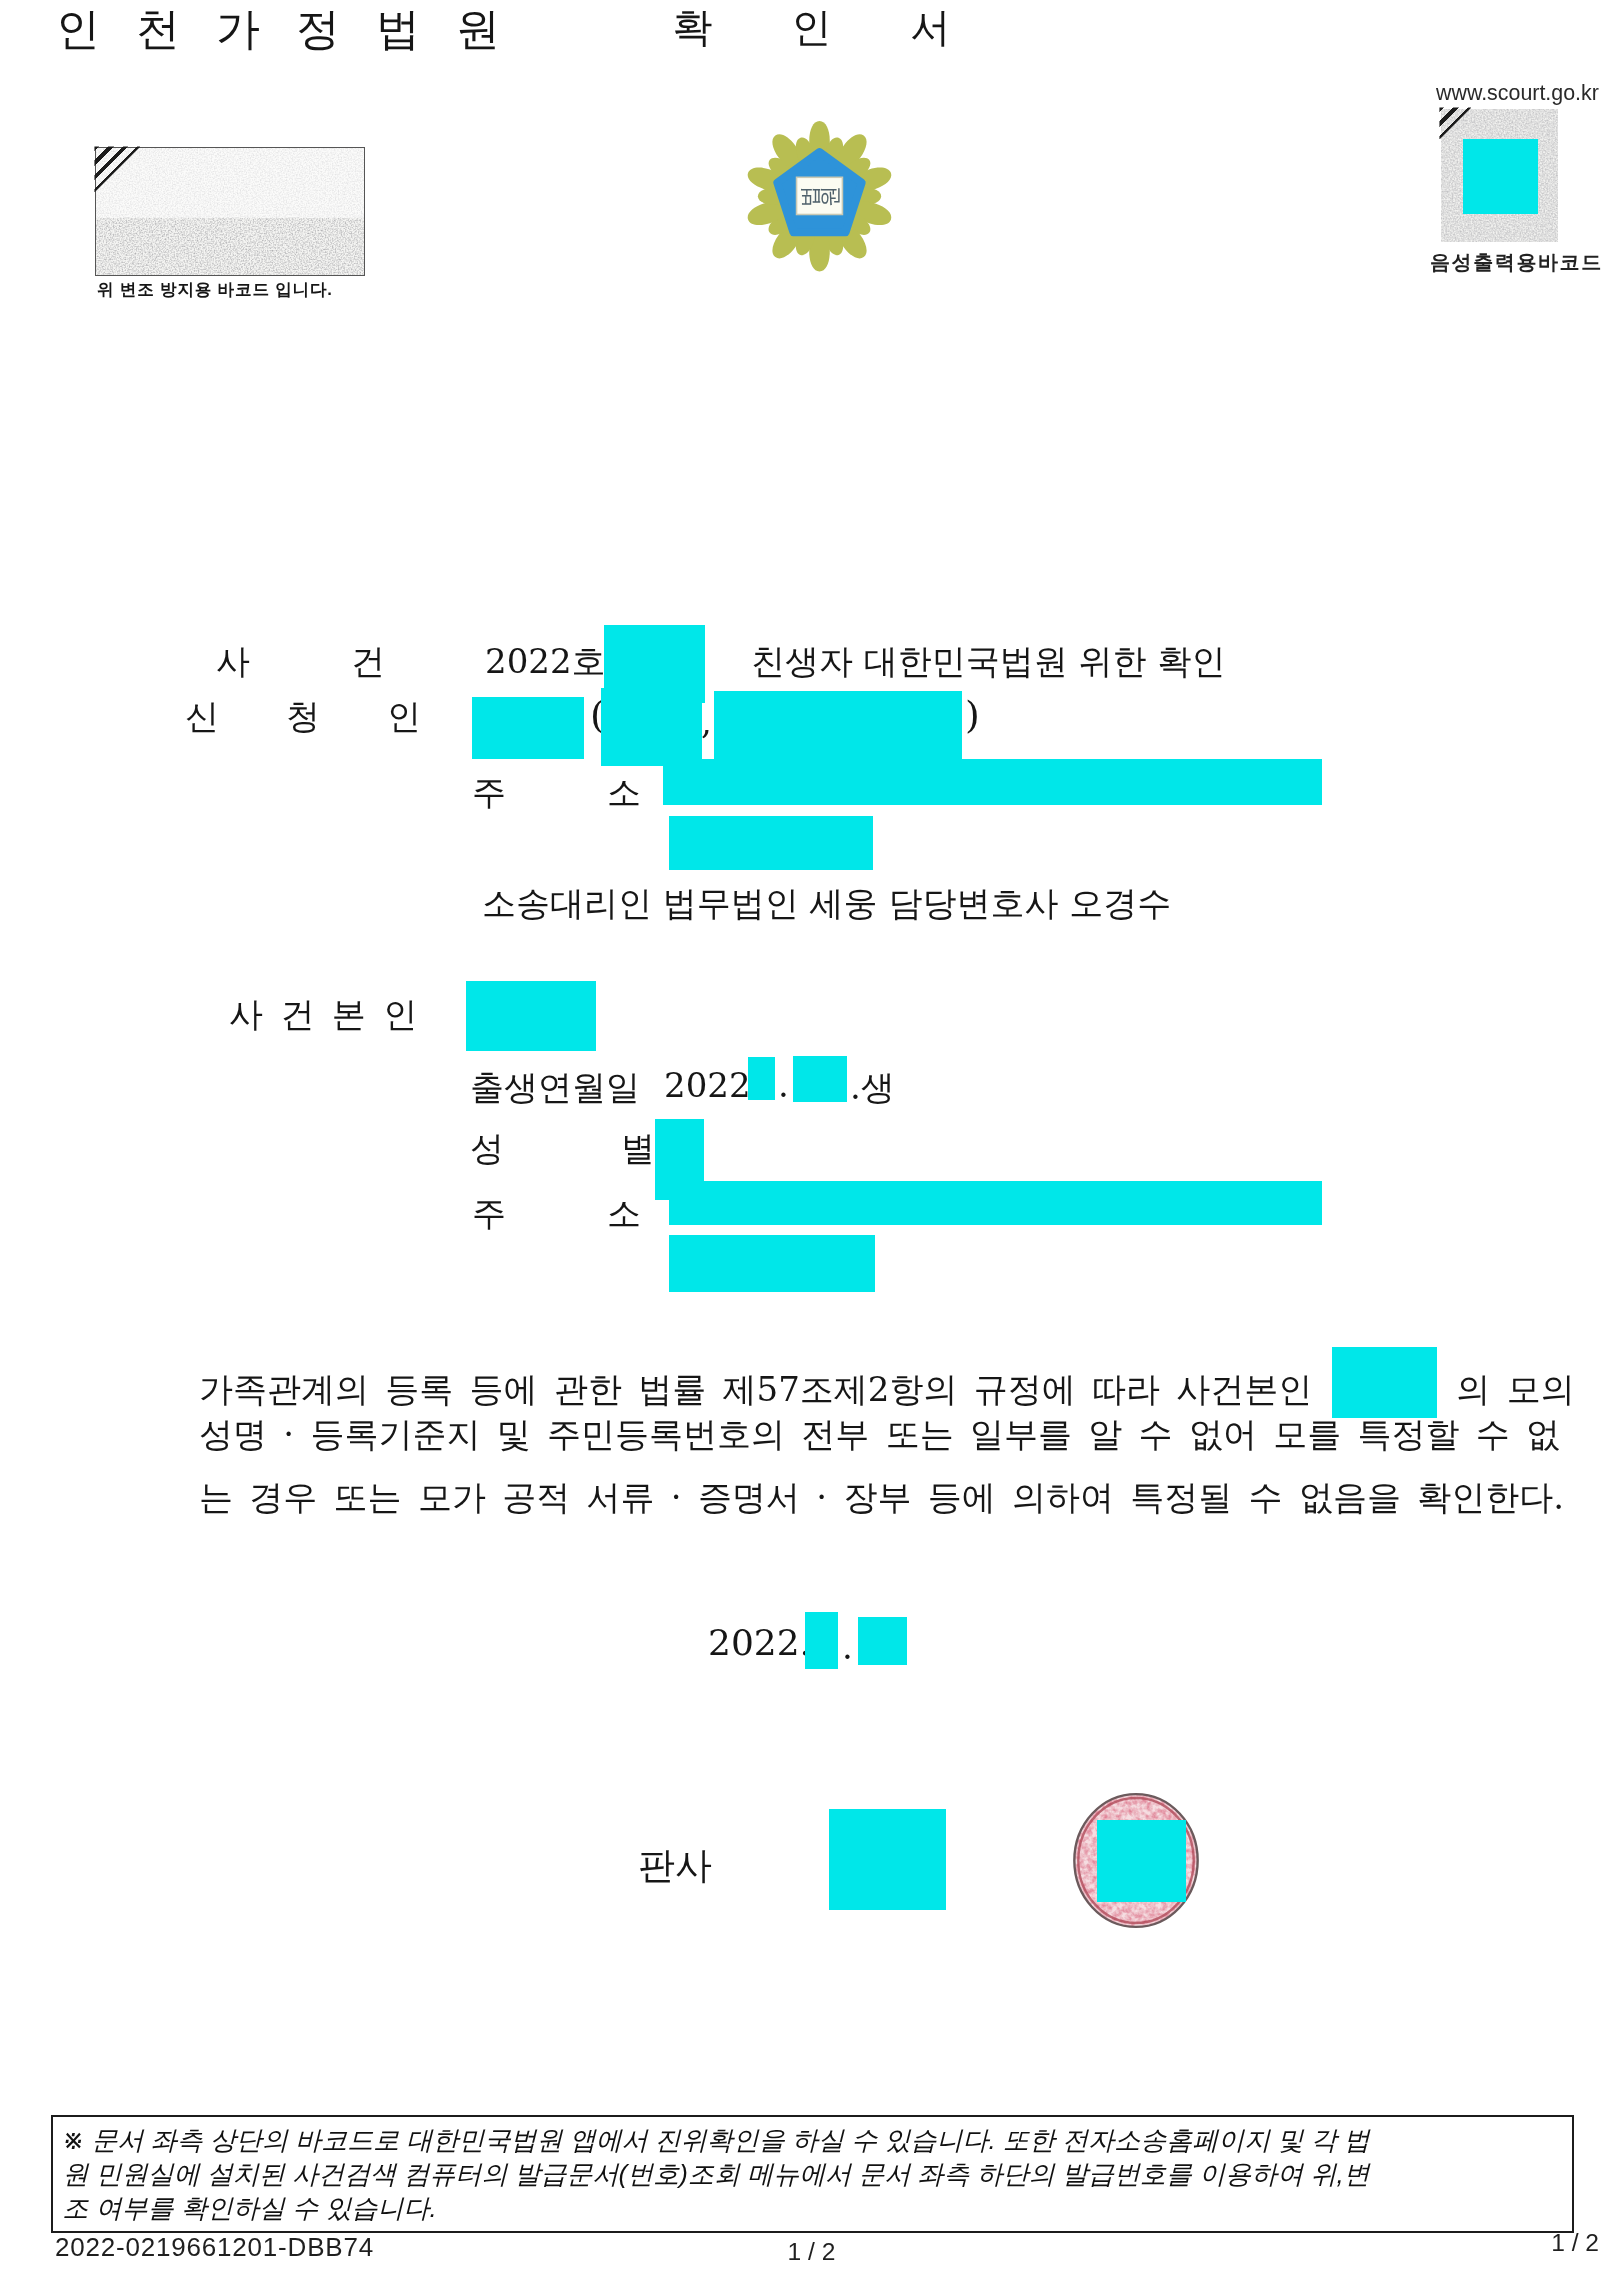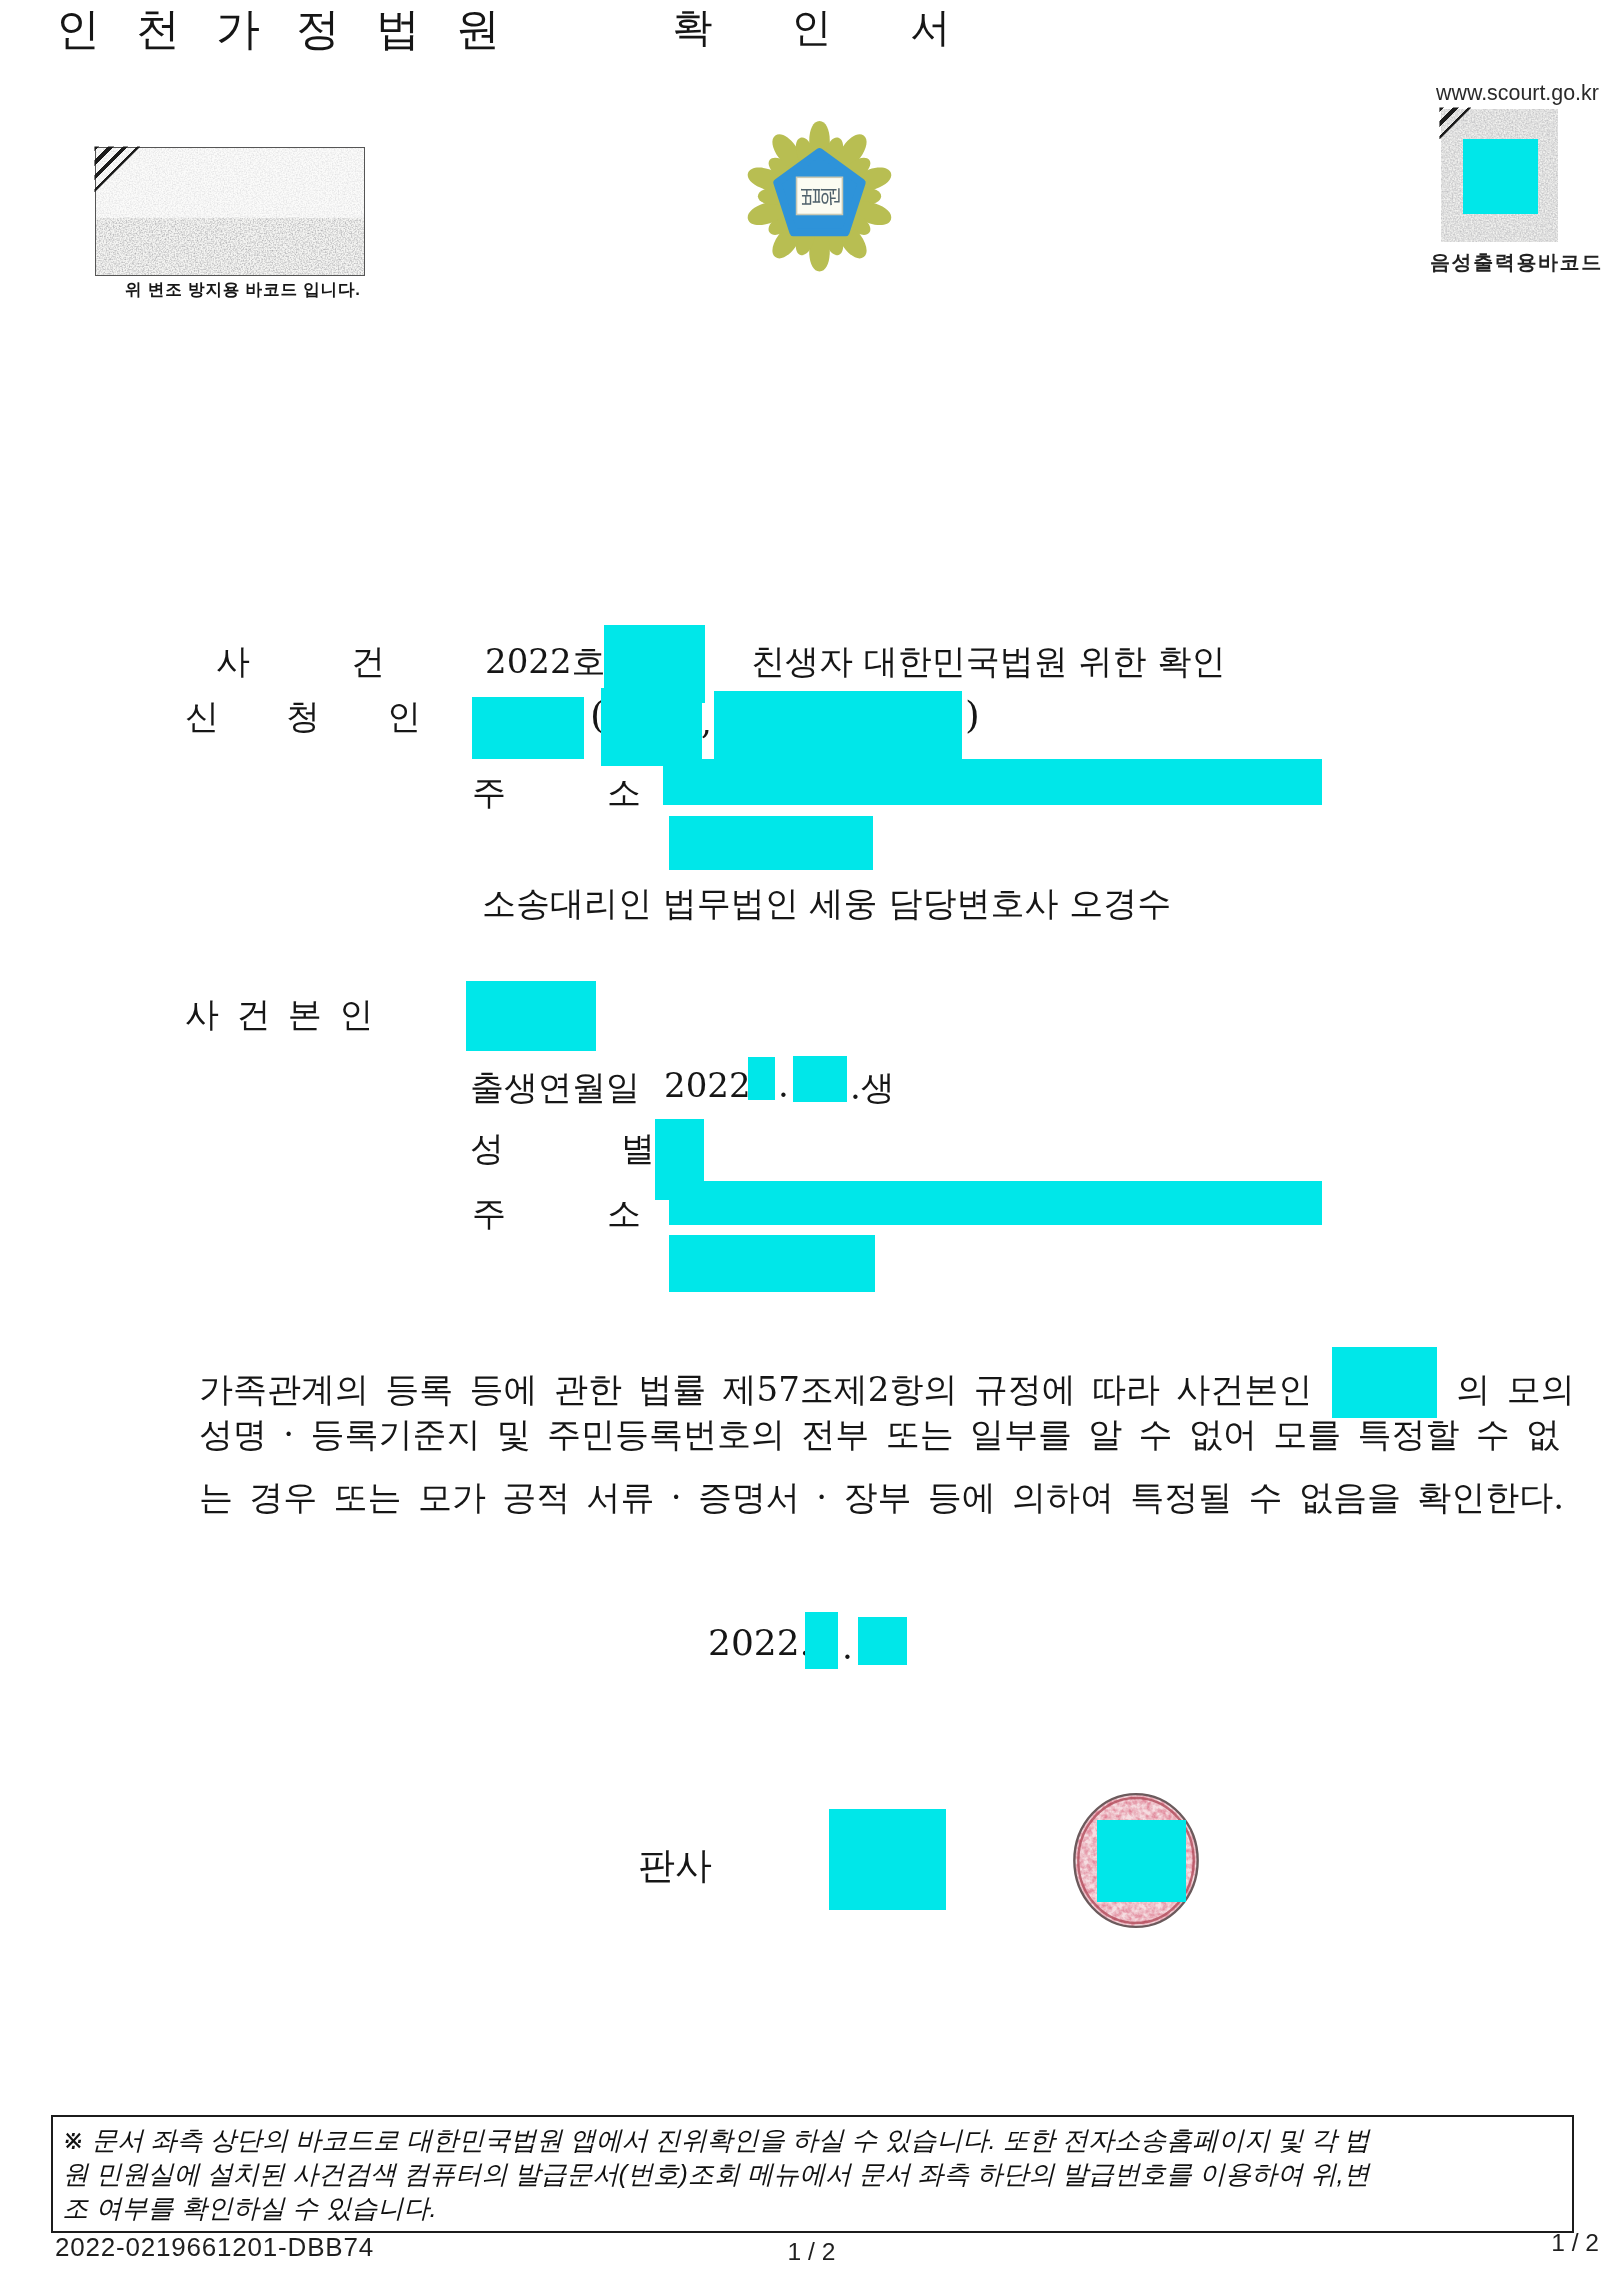--- a/index.html
+++ b/index.html
@@ -9,21 +9,21 @@
     overflow:hidden;margin:0 auto;
   }
   .abs{position:absolute;}
   .redact{position:absolute;background:var(--redact,#00e7e9);}
   .redact-inline{display:inline-block;background:var(--redact,#00e7e9);vertical-align:-17.4px;}
   .label{font-size:34px;white-space:nowrap;}
   .val{font-size:34px;white-space:nowrap;}
   .ls-xl{letter-spacing:101px;}
   .ls-gender{letter-spacing:117px;}
   .ls-m{letter-spacing:67px;}
-  .ls-s{letter-spacing:17.4px;}
+  .ls-s{letter-spacing:17.4px;margin-left:44px;}
   .sans{font-family:"Liberation Sans","DejaVu Sans",sans-serif;}
   .title{
     left:0;right:0;top:506;font-size:44px;
     letter-spacing:36px;padding-left:56px;white-space:nowrap;
   }
   .subtitle{
     left:0;right:0;top:650;text-align:center;font-size:40px;
     letter-spacing:79px;padding-left:79px;white-space:nowrap;
   }
   .para-line{left:199px;width:1268px;font-size:34px;word-spacing:5.5px;white-space:nowrap;}
@@ -54,21 +54,21 @@
           <feTurbulence type="fractalNoise" baseFrequency="0.55" numOctaves="2" seed="7"></feTurbulence>
           <feColorMatrix type="matrix" values="0 0 0 0 0.25  0 0 0 0 0.25  0 0 0 0 0.27  0 0 0 1.2 -0.45"></feColorMatrix>
         </filter>
       </defs>
       <rect width="338" height="160" fill="#f4f4f2"></rect>
       <rect width="338" height="160" filter="url(#noise1)"></rect>
       <rect width="338" height="88" fill="rgba(255,255,255,0.62)"></rect>
     </svg>
     <div class="corner-stripes" style="left:-1.6px;top:-1.6px;"></div>
   </div>
-  <div class="abs sans" style="left:97px;top:279px;font-size:16.6px;font-weight:bold;letter-spacing:0.8px;margin-left:28px;">위 변조 방지용 바코드 입니다.</div>
+  <div class="abs sans" style="left:97px;top:279px;font-size:16.6px;font-weight:bold;letter-spacing:0.8px;">위 변조 방지용 바코드 입니다.</div>
 
   <div class="abs" style="left:744px;top:114px;width:151px;height:163px;">
     <svg width="151" height="163" viewBox="0 0 190 206">
       <defs>
         <path id="petal" d="M0,-95 C8,-95 13,-84 13,-70 C13,-52 7,-42 0,-42 C-7,-42 -13,-52 -13,-70 C-13,-84 -8,-95 0,-95 Z"></path>
       </defs>
       <g fill="#b8be52">
         <use href="#petal" transform="translate(95,104) rotate(0)"></use>
         <use href="#petal" transform="translate(95,104) rotate(18) scale(0.82)"></use>
         <use href="#petal" transform="translate(95,104) rotate(36)"></use>

